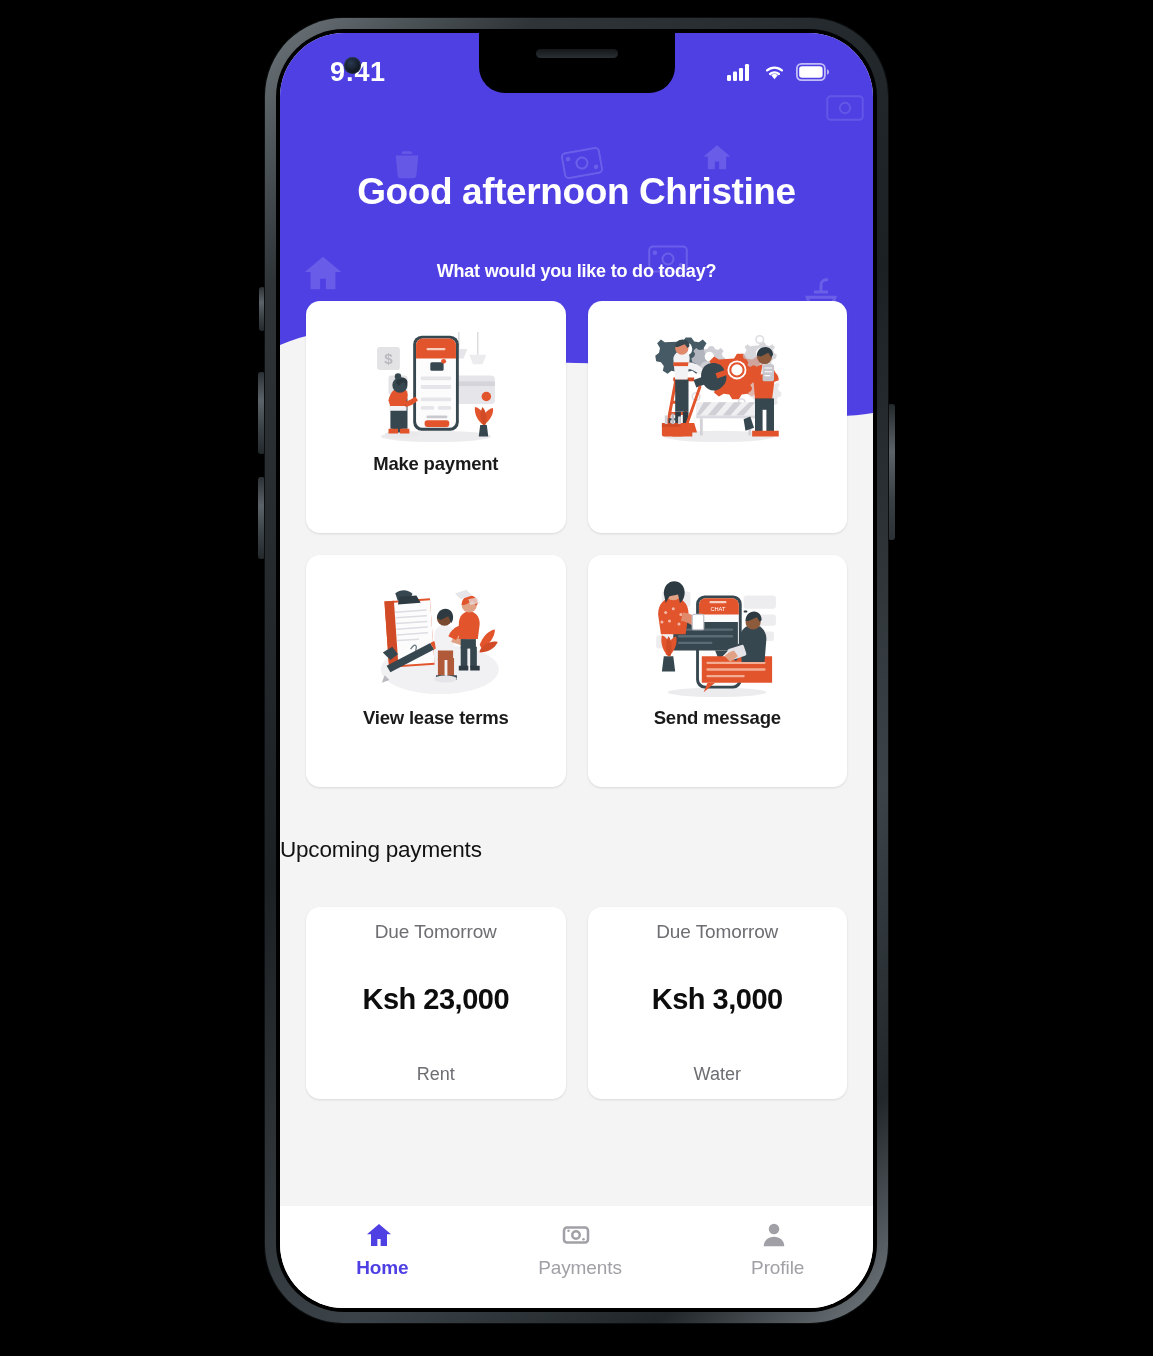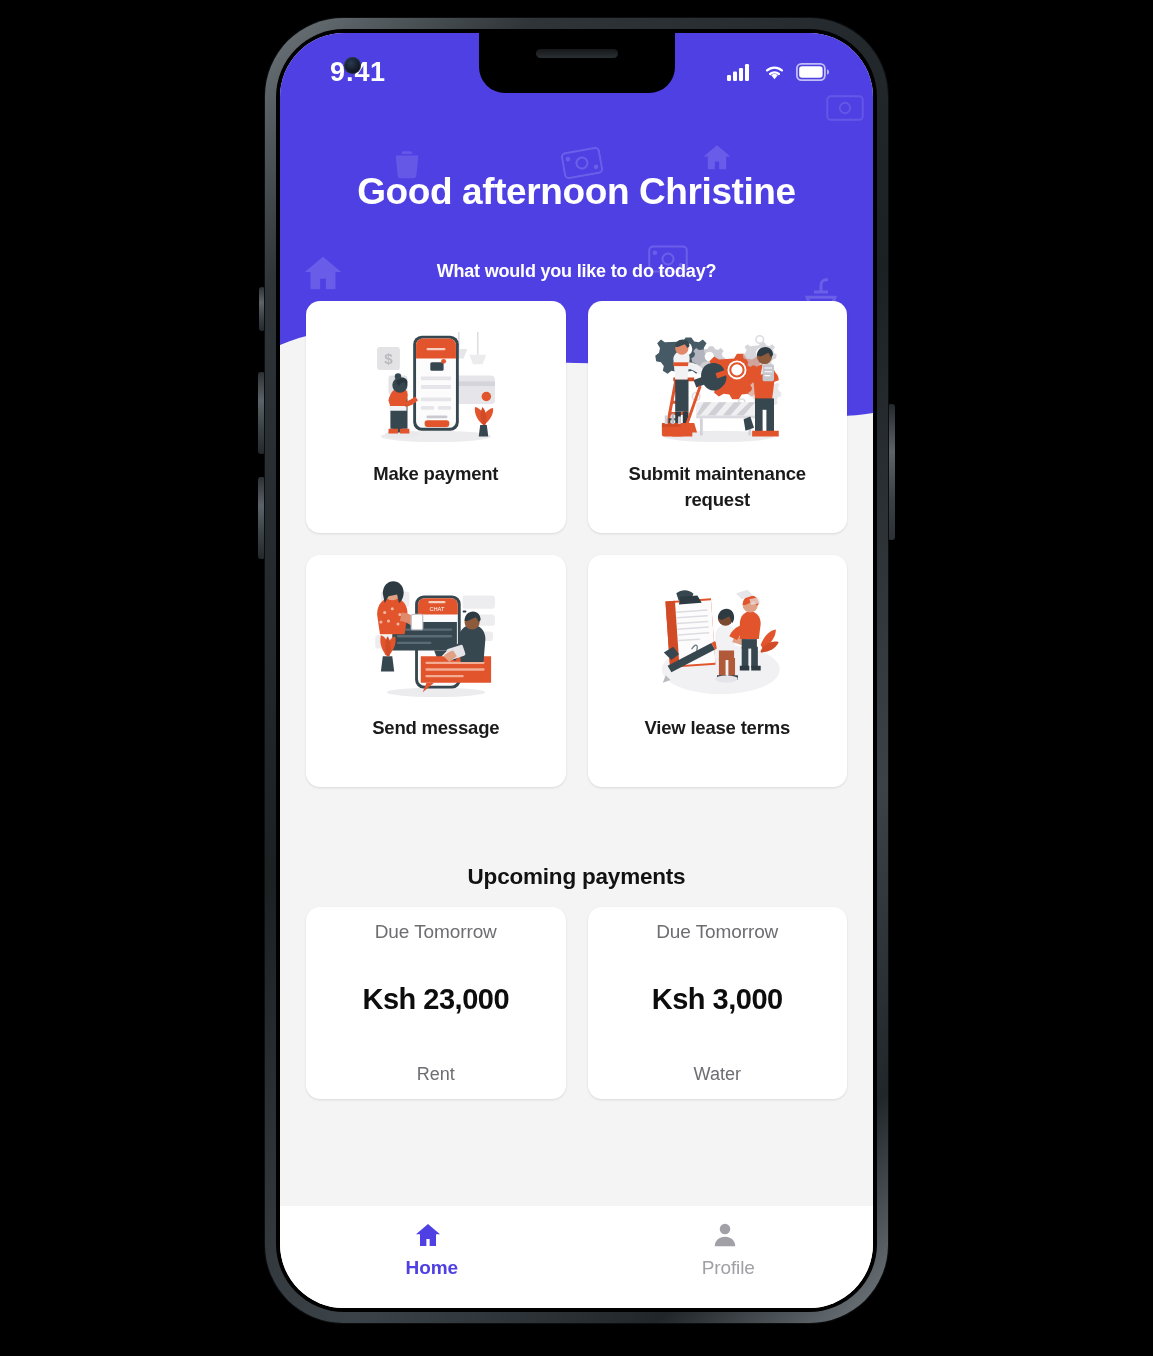--- a/index.html
+++ b/index.html
@@ -97,27 +97,27 @@
   }
   .action-card {
     background: #fff; border-radius: 14px; height: 232px;
     box-shadow: 0 1px 3px rgba(16,24,40,.07), 0 1px 2px rgba(16,24,40,.05);
     display: flex; flex-direction: column; align-items: center;
     justify-content: flex-start; padding: 22px 10px 0;
     cursor: pointer;
   }
   .action-art { width: 152px; height: 128px; }
   .action-label {
-    margin-top: 10px; font-size: 18.5px; font-weight: 700;
+    font-size: 18.5px; font-weight: 700;
     color: #1a1a1a; text-align: center; line-height: 1.4; letter-spacing: -.2px;
   }
 
   .section-title {
-    position: absolute; top: 831px; left: 0; right: 0; text-align: center;
-    font-size: 22.5px; font-weight: 700; color: #121212; letter-spacing: -.2px;
+    position: absolute; top: 804px; left: 0; right: 0; text-align: left;
+    font-size: 22.5px; font-weight: 400; color: #121212; letter-spacing: -.2px;
   }
   .pay-grid {
     position: absolute; top: 874px; left: 26px; right: 26px;
     display: grid; grid-template-columns: 1fr 1fr; gap: 22px;
   }
   .pay-card {
     background: #fff; border-radius: 14px; height: 192px;
     box-shadow: 0 1px 3px rgba(16,24,40,.07), 0 1px 2px rgba(16,24,40,.05);
     display: flex; flex-direction: column; align-items: center; justify-content: center;
     cursor: pointer;
@@ -378,93 +378,20 @@
                   <path d="M122 33c0-6 4-9 9-9s8 4 8 8l-2 3-3-5-8 4z" fill="#2D3A42"></path>
                   <path d="M128 42c5-1 9 2 10 6l-12 5z" fill="#F2F2F4"></path>
                   <path d="M138 48c4 2 7 6 7 11l-6 2-4-9z" fill="#E2542C"></path>
                   <rect x="128" y="42" width="12" height="18" rx="2" fill="#C6C6CC"></rect>
                   <g stroke="#fff" stroke-width="1.2">
                     <path d="M130 46h8M130 50h8M130 54h6"></path>
                   </g>
                 </g>
                 <path d="M108 100l7-3 4 12-9 3z" fill="#37474F"></path>
               </svg>
-              <div class="action-label">Submit maintenance request</div>
-            </div>
-
-            <div class="action-card">
-              <svg class="action-art" viewBox="0 0 160 132">
-                <ellipse cx="80" cy="120" rx="52" ry="5" fill="#ECECEE"></ellipse>
-                <g fill="#EDEDF0">
-                  <rect x="22" y="14" width="30" height="16" rx="3"></rect>
-                  <rect x="108" y="18" width="34" height="14" rx="3"></rect>
-                  <rect x="112" y="38" width="30" height="12" rx="3"></rect>
-                  <rect x="114" y="56" width="26" height="10" rx="3"></rect>
-                  <rect x="16" y="60" width="26" height="14" rx="3"></rect>
-                </g>
-                <rect x="58" y="18" width="48" height="98" rx="9" fill="#37474F"></rect>
-                <rect x="61" y="21" width="42" height="92" rx="7" fill="#FBFBFC"></rect>
-                <path d="M61 28a7 7 0 0 1 7-7h28a7 7 0 0 1 7 7v10H61z" fill="#E2542C"></path>
-                <rect x="72" y="24" width="18" height="2.2" rx="1.1" fill="#F7CEC0"></rect>
-                <text x="81" y="34" font-size="6" fill="#fff" text-anchor="middle" font-family="'Liberation Sans',sans-serif">CHAT</text>
-                <g fill="#C2C2C8">
-                  <circle cx="70" cy="106" r="3"></circle>
-                    <circle cx="82" cy="106" r="3"></circle>
-                    <circle cx="94" cy="106" r="3"></circle>
-                </g>
-                <g>
-                  <path d="M34 46h68v30H34z" fill="#37474F"></path>
-                  <path d="M78 76l4 10 10-10z" fill="#37474F"></path>
-                  <g stroke="#5A6B75" stroke-width="2.4" stroke-linecap="round">
-                    <path d="M40 54h56"></path>
-                      <path d="M40 61h56"></path>
-                      <path d="M40 68h34"></path>
-                  </g>
-                </g>
-                <g>
-                  <path d="M64 82h74v28H64z" fill="#E2542C"></path>
-                  <path d="M70 110l-4 10 12-10z" fill="#E2542C"></path>
-                  <g stroke="#F3AD95" stroke-width="2.4" stroke-linecap="round">
-                    <path d="M70 89h60"></path>
-                      <path d="M70 96h60"></path>
-                      <path d="M70 103h38"></path>
-                  </g>
-                </g>
-                <g>
-                  <path d="M18 38c0-11 7-18 16-18s16 7 16 17l-3 22H21z" fill="#E2542C"></path>
-                  <g fill="#F6C9BB" opacity=".85">
-                    <circle cx="26" cy="36" r="1.6"></circle>
-                      <circle cx="34" cy="32" r="1.6"></circle>
-                    <circle cx="42" cy="38" r="1.6"></circle>
-                      <circle cx="30" cy="45" r="1.6"></circle>
-                    <circle cx="40" cy="48" r="1.6"></circle>
-                      <circle cx="22" cy="46" r="1.6"></circle>
-                  </g>
-                  <path d="M44 36c6 0 14 4 18 10l-5 6c-5-4-10-7-15-7z" fill="#E08A6B"></path>
-                  <circle cx="34" cy="14" r="9" fill="#E0A184"></circle>
-                  <path d="M24 16c0-8 5-13 11-13s11 5 11 12c0 5-2 9-5 11l-2-9-9 2-4 7z" fill="#2D3A42"></path>
-                  <rect x="54" y="38" width="12" height="16" rx="2" fill="#fff" stroke="#C6C6CC" stroke-width="1.4"></rect>
-                </g>
-                <g>
-                  <path d="M104 64c0-9 6-15 14-15s14 6 14 15l-2 24h-24z" fill="#37474F"></path>
-                  <path d="M104 68c-5 3-10 8-12 14l8 5 8-11z" fill="#37474F"></path>
-                  <circle cx="118" cy="46" r="8" fill="#8D5A3C"></circle>
-                  <path d="M110 45c0-6 4-10 9-10s8 4 8 9l-2 2-3-5-9 4z" fill="#2D3A42"></path>
-                  <rect x="108" y="34" width="4" height="2" rx="1" fill="#2D3A42"></rect>
-                  <rect x="92" y="72" width="18" height="12" rx="2" fill="#E3E3E8" transform="rotate(-18 101 78)"></rect>
-                  <path d="M98 76c-4 1-8 3-10 6l6 6 8-6z" fill="#E0A184"></path>
-                </g>
-                <g>
-                  <path d="M22 98h14l-2-16H24z" fill="#37474F"></path>
-                  <path d="M29 82c-6-5-9-14-7-22 6 2 10 11 10 19z" fill="#E2542C"></path>
-                  <path d="M29 82c6-5 10-13 8-21-6 2-11 11-11 19z" fill="#E2542C"></path>
-                  <path d="M29 82c-4-7-3-16 0-21 4 5 4 15 2 21z" fill="#D14C26"></path>
-                </g>
-              </svg>
-              <div class="action-label">Send message</div>
             </div>
 
             <div class="action-card">
               <svg class="action-art" viewBox="0 0 160 132">
                 <ellipse cx="84" cy="96" rx="62" ry="26" fill="#F1F1F3"></ellipse>
                 <g transform="rotate(-4 62 56)">
                   <path d="M28 22h48v70H28z" fill="#E2542C"></path>
                   <path d="M34 24h42v66H34z" fill="#FCFCFD"></path>
                   <path d="M28 22h10v70H28z" fill="#D14C26"></path>
                   <path d="M40 14c6-4 14-3 18 2l-4 8-12-2z" fill="#37474F"></path>
@@ -507,20 +434,92 @@
                 </g>
                 <path d="M24 78l10-6 6 8-8 6z" fill="#37474F"></path>
                 <g fill="#E6E6EA">
                   <path d="M100 16l12-4 6 6-12 4z"></path>
                   <path d="M114 22l10-2 2 6-10 2z" opacity=".7"></path>
                 </g>
               </svg>
               <div class="action-label">View lease terms</div>
             </div>
 
+            <div class="action-card">
+              <svg class="action-art" viewBox="0 0 160 132">
+                <ellipse cx="80" cy="120" rx="52" ry="5" fill="#ECECEE"></ellipse>
+                <g fill="#EDEDF0">
+                  <rect x="22" y="14" width="30" height="16" rx="3"></rect>
+                  <rect x="108" y="18" width="34" height="14" rx="3"></rect>
+                  <rect x="112" y="38" width="30" height="12" rx="3"></rect>
+                  <rect x="114" y="56" width="26" height="10" rx="3"></rect>
+                  <rect x="16" y="60" width="26" height="14" rx="3"></rect>
+                </g>
+                <rect x="58" y="18" width="48" height="98" rx="9" fill="#37474F"></rect>
+                <rect x="61" y="21" width="42" height="92" rx="7" fill="#FBFBFC"></rect>
+                <path d="M61 28a7 7 0 0 1 7-7h28a7 7 0 0 1 7 7v10H61z" fill="#E2542C"></path>
+                <rect x="72" y="24" width="18" height="2.2" rx="1.1" fill="#F7CEC0"></rect>
+                <text x="81" y="34" font-size="6" fill="#fff" text-anchor="middle" font-family="'Liberation Sans',sans-serif">CHAT</text>
+                <g fill="#C2C2C8">
+                  <circle cx="70" cy="106" r="3"></circle>
+                    <circle cx="82" cy="106" r="3"></circle>
+                    <circle cx="94" cy="106" r="3"></circle>
+                </g>
+                <g>
+                  <path d="M34 46h68v30H34z" fill="#37474F"></path>
+                  <path d="M78 76l4 10 10-10z" fill="#37474F"></path>
+                  <g stroke="#5A6B75" stroke-width="2.4" stroke-linecap="round">
+                    <path d="M40 54h56"></path>
+                      <path d="M40 61h56"></path>
+                      <path d="M40 68h34"></path>
+                  </g>
+                </g>
+                <g>
+                  <path d="M64 82h74v28H64z" fill="#E2542C"></path>
+                  <path d="M70 110l-4 10 12-10z" fill="#E2542C"></path>
+                  <g stroke="#F3AD95" stroke-width="2.4" stroke-linecap="round">
+                    <path d="M70 89h60"></path>
+                      <path d="M70 96h60"></path>
+                      <path d="M70 103h38"></path>
+                  </g>
+                </g>
+                <g>
+                  <path d="M18 38c0-11 7-18 16-18s16 7 16 17l-3 22H21z" fill="#E2542C"></path>
+                  <g fill="#F6C9BB" opacity=".85">
+                    <circle cx="26" cy="36" r="1.6"></circle>
+                      <circle cx="34" cy="32" r="1.6"></circle>
+                    <circle cx="42" cy="38" r="1.6"></circle>
+                      <circle cx="30" cy="45" r="1.6"></circle>
+                    <circle cx="40" cy="48" r="1.6"></circle>
+                      <circle cx="22" cy="46" r="1.6"></circle>
+                  </g>
+                  <path d="M44 36c6 0 14 4 18 10l-5 6c-5-4-10-7-15-7z" fill="#E08A6B"></path>
+                  <circle cx="34" cy="14" r="9" fill="#E0A184"></circle>
+                  <path d="M24 16c0-8 5-13 11-13s11 5 11 12c0 5-2 9-5 11l-2-9-9 2-4 7z" fill="#2D3A42"></path>
+                  <rect x="54" y="38" width="12" height="16" rx="2" fill="#fff" stroke="#C6C6CC" stroke-width="1.4"></rect>
+                </g>
+                <g>
+                  <path d="M104 64c0-9 6-15 14-15s14 6 14 15l-2 24h-24z" fill="#37474F"></path>
+                  <path d="M104 68c-5 3-10 8-12 14l8 5 8-11z" fill="#37474F"></path>
+                  <circle cx="118" cy="46" r="8" fill="#8D5A3C"></circle>
+                  <path d="M110 45c0-6 4-10 9-10s8 4 8 9l-2 2-3-5-9 4z" fill="#2D3A42"></path>
+                  <rect x="108" y="34" width="4" height="2" rx="1" fill="#2D3A42"></rect>
+                  <rect x="92" y="72" width="18" height="12" rx="2" fill="#E3E3E8" transform="rotate(-18 101 78)"></rect>
+                  <path d="M98 76c-4 1-8 3-10 6l6 6 8-6z" fill="#E0A184"></path>
+                </g>
+                <g>
+                  <path d="M22 98h14l-2-16H24z" fill="#37474F"></path>
+                  <path d="M29 82c-6-5-9-14-7-22 6 2 10 11 10 19z" fill="#E2542C"></path>
+                  <path d="M29 82c6-5 10-13 8-21-6 2-11 11-11 19z" fill="#E2542C"></path>
+                  <path d="M29 82c-4-7-3-16 0-21 4 5 4 15 2 21z" fill="#D14C26"></path>
+                </g>
+              </svg>
+              <div class="action-label">Send message</div>
+            </div>
+
           </div>
 
           <div class="section-title">Upcoming payments</div>
 
           <div class="pay-grid">
             <div class="pay-card">
               <div class="pay-due">Due Tomorrow</div>
               <div class="pay-amount">Ksh 23,000</div>
               <div class="pay-type">Rent</div>
             </div>
@@ -535,20 +534,29 @@
 
         <div class="bottomnav">
           <div class="nav-item active">
             <svg class="nav-icon" viewBox="0 0 24 24">
               <path d="M12 3.2 2.4 11.4h3.2v9.4h5.1v-5.6h2.6v5.6h5.1v-9.4h3.2L12 3.2z" fill="#4F40E4"></path>
             </svg>
             <span class="nav-label">Home</span>
           </div>
           <div class="nav-item">
             <svg class="nav-icon" viewBox="0 0 24 24">
+              <rect x="2.4" y="6" width="19.2" height="12" rx="2.4" fill="none" stroke="#A0A0A6" stroke-width="2"></rect>
+              <circle cx="12" cy="12" r="3" fill="none" stroke="#A0A0A6" stroke-width="2"></circle>
+              <circle cx="6" cy="8.6" r="1" fill="#A0A0A6"></circle>
+              <circle cx="18" cy="15.4" r="1" fill="#A0A0A6"></circle>
+            </svg>
+            <span class="nav-label">Payments</span>
+          </div>
+          <div class="nav-item">
+            <svg class="nav-icon" viewBox="0 0 24 24">
               <circle cx="12" cy="7.2" r="4.2" fill="#A0A0A6"></circle>
               <path d="M3.8 21c0-4.6 3.7-7.6 8.2-7.6s8.2 3 8.2 7.6z" fill="#A0A0A6"></path>
             </svg>
             <span class="nav-label">Profile</span>
           </div>
         </div>
 
         <div class="notch"></div>
         <div class="speaker"></div>
         <div class="camera"></div>

